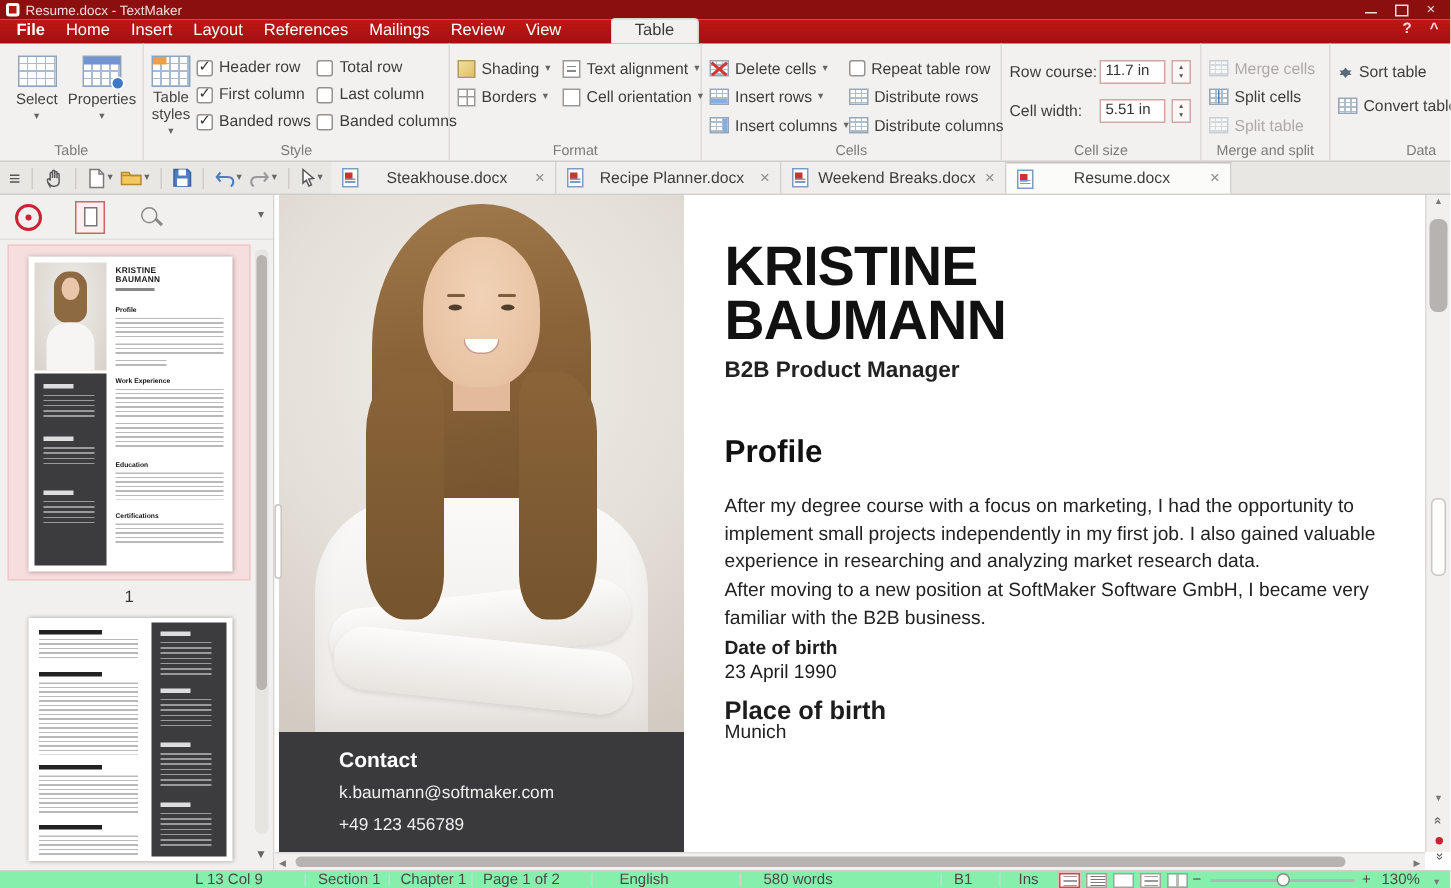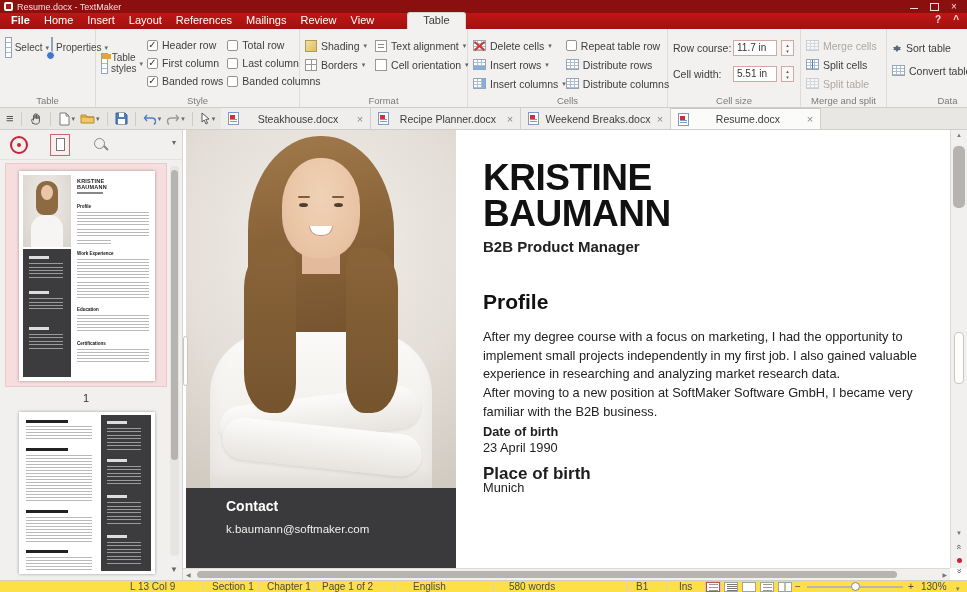--- a/index.html
+++ b/index.html
@@ -22,21 +22,21 @@
   .menu-item { padding:1px 7px 2px; line-height:13px; cursor:default; }
   .menu-item:first-child { margin-left:4px; font-weight:bold; }
   .ctx-tab { margin-left:26px; background:#f2f1ef; color:#3a3a3a; border-radius:3px 3px 0 0; padding:1px 15px 2px; line-height:13px; border:1px solid #d6d3d0; border-bottom:none; }
   .menu-right { position:absolute; right:8px; top:1px; display:flex; gap:12px; color:#f3dcdc; font-size:10px; font-weight:bold; }
 
   
   .ribbon { height:79px; background:#f2f1ef; border-bottom:1px solid #d0cecb; display:flex; flex:0 0 auto; }
   .rgroup { position:relative; border-right:1px solid #dedbd8; padding:5px 5px 13px; flex:0 0 auto; }
   .rgroup-label { position:absolute; left:0; right:0; bottom:1px; text-align:center; font-size:9.5px; color:#7c7a78; }
   .bigbtns { display:flex; gap:2px; height:100%; align-items:flex-start; }
-  .bigbtn { width:44px; display:flex; align-items:center; gap:3px; padding-top:3px; font-size:10px; color:#444; text-align:center; line-height:1.1; cursor:default; }
+  .bigbtn { width:44px; display:flex; flex-direction:column; align-items:center; gap:3px; padding-top:3px; font-size:10px; color:#444; text-align:center; line-height:1.1; cursor:default; }
   .dd { font-size:7px; color:#666; line-height:5px; }
   
   .tblicon { width:26px; height:21px; border:1px solid #8ea3bc; background-color:#fff;
     background-image: repeating-linear-gradient(to right, transparent 0 5px, #a9bbd0 5px 6px),
                       repeating-linear-gradient(to bottom, transparent 0 4px, #a9bbd0 4px 5px); position:relative; }
   .tblicon.hdr::before { content:""; position:absolute; left:0; right:0; top:0; height:5px; background:#6f94cf; }
   .tblicon .infodot { position:absolute; right:-3px; bottom:-3px; width:9px; height:9px; border-radius:50%; background:#3f78c9; border:1px solid #fff; }
   .tblicon .stylecell { position:absolute; left:0; top:0; width:9px; height:5px; background:#e8a33d; }
   .mini-tbl { width:13px; height:11px; border:1px solid #97a6b6; background-color:#fff; flex:0 0 auto;
     background-image: repeating-linear-gradient(to right, transparent 0 3px, #aebdcc 3px 4px),
@@ -164,21 +164,21 @@
   .vs-prev { position:absolute; left:0; right:0; top:412px; text-align:center; font-size:9px; color:#555; transform:rotate(90deg); }
   .vs-dot { position:absolute; left:6px; top:428px; width:5px; height:5px; border-radius:50%; background:#c23; }
   .vs-next { position:absolute; left:0; right:0; top:436px; text-align:center; font-size:9px; color:#555; transform:rotate(-90deg); }
   .hscroll { position:absolute; left:0; right:17px; bottom:0; height:12px; background:#f1f0ee; border-top:1px solid #ddd9d6; }
   .hs-left { position:absolute; left:3px; top:2px; font-size:6px; color:#777; }
   .hs-right { position:absolute; right:3px; top:2px; font-size:6px; color:#777; }
   .hs-thumb { position:absolute; left:14px; top:2px; height:7px; width:700px; background:#b6b3b0; border-radius:4px; }
   .edge-split { position:absolute; left:0; top:206px; width:5px; height:50px; background:#fdfdfc; border:1px solid #c9c6c2; border-radius:3px; }
 
   
-  .statusbar { height:12px; background:#fde047; border-top:1px solid #cfccc9; position:relative; font-size:10px; color:#4a4a4a; flex:0 0 auto; }
+  .statusbar { height:12px; background:#86efac; border-top:1px solid #cfccc9; position:relative; font-size:10px; color:#4a4a4a; flex:0 0 auto; }
   .sb { position:absolute; top:0; line-height:11px; white-space:nowrap; }
   .sbsep { position:absolute; top:1px; bottom:1px; width:1px; background:#d4d1ce; }
   .vicon { position:absolute; top:1px; width:14px; height:10px; border:1px solid #a5a29e; background:#fff; }
   .vicon.active { border-color:#c0504a; box-shadow:0 0 0 1px #e5bcb8; }
   .vicon.lines { background-image:repeating-linear-gradient(to bottom,#999 0 1px,transparent 1px 3px); background-size:9px 8px; background-position:2px 1px; background-repeat:no-repeat; }
   .vicon.dense { background-image:repeating-linear-gradient(to bottom,#777 0 1px,transparent 1px 2px); background-size:10px 8px; background-position:2px 1px; background-repeat:no-repeat; }
   .vicon.book { background:linear-gradient(to right,#fff 44%,#bbb 44% 56%,#fff 56%); }
   .zoomtrack { position:absolute; top:5px; left:807px; width:96px; height:2px; background:#b8b5b1; }
   .zoomhandle { position:absolute; top:1px; left:851px; width:9px; height:9px; border:1px solid #8a8784; border-radius:50%; background:#fafaf9; }
   .sb-caret { font-size:7px; color:#777; }
@@ -565,20 +565,21 @@
         <div class="p-sweater"></div>
         <div class="p-arm a1"></div>
         <div class="p-arm a2"></div>
         <div class="p-strand sl"></div>
         <div class="p-strand sr"></div>
       </div>
 
       <div class="contactbox">
         <div class="contact-h">Contact</div>
         <div class="contact-line">k.baumann@softmaker.com</div>
+        <div class="contact-line">+49 123 456789</div>
       </div>
 
       <div class="resume-text">
         <div class="r-name">KRISTINE
 BAUMANN</div>
         <div class="r-job">B2B Product Manager</div>
         <div class="r-profile">Profile</div>
         <div class="r-p1">After my degree course with a focus on marketing, I had the opportunity to implement small projects independently in my first job. I also gained valuable experience in researching and analyzing market research data.</div>
         <div class="r-p2">After moving to a new position at SoftMaker Software GmbH, I became very familiar with the B2B business.</div>
         <div class="r-lb1">Date of birth</div>

